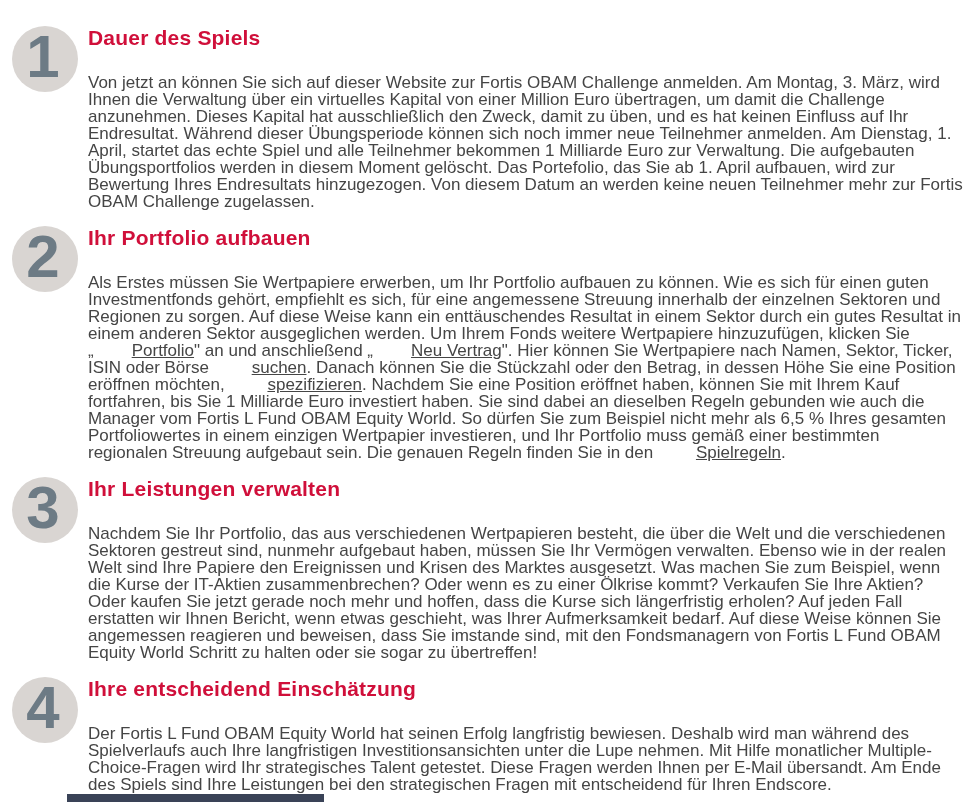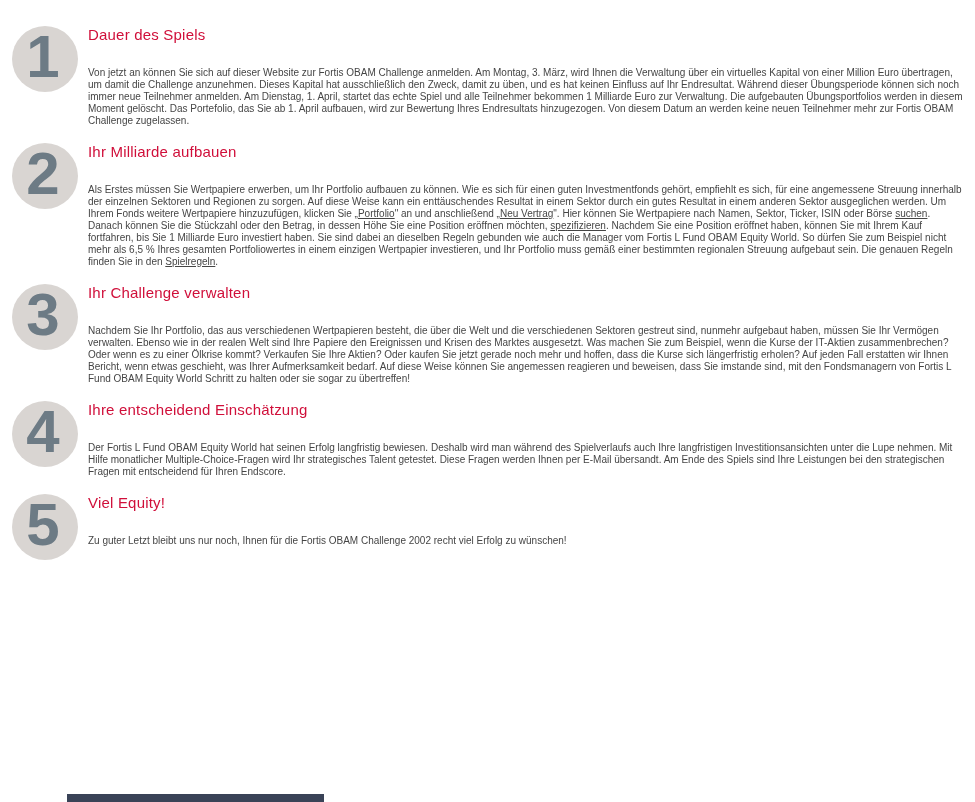--- a/index.html
+++ b/index.html
@@ -18,30 +18,30 @@
     background: var(--circle-gray, #d9d5d2);
     display: flex; align-items: center; justify-content: center;
   }
   .num {
     font-size: 60px; font-weight: bold; line-height: 1;
     color: var(--number-slate, #6d7b85);
     transform: translate(-2px, -2px);
   }
   .title {
     margin: 16px 0 0 0;
-    font-size: 15px; font-weight: normal;
+    font-size: 21px; font-weight: bold;
     color: var(--heading-red, #d00f3a);
     letter-spacing: 0.2px;
   }
   .para {
     margin: 24px 0 0 0;
-    font-size: 10px; line-height: 12px;
+    font-size: 17px; line-height: 17px;
     max-width: 875px;
   }
-  .para a { color: inherit; text-decoration: underline; cursor: pointer; }
+  .para a { color: inherit; text-decoration: underline; cursor: pointer; margin-left: 38px; }
   .footer-bar {
     position: absolute; left: 67px; top: 794px;
     width: 257px; height: 8px;
     background: var(--footer-navy, #3a4357);
   }
 </style>
 </head>
 <body>
 
 <div class="sections">
@@ -50,29 +50,29 @@
       <span class="num">1</span>
     </div>
     <h2 class="title">Dauer des Spiels</h2>
     <p class="para">Von jetzt an können Sie sich auf dieser Website zur Fortis OBAM Challenge anmelden. Am Montag, 3. März, wird Ihnen die Verwaltung über ein virtuelles Kapital von einer Million Euro übertragen, um damit die Challenge anzunehmen. Dieses Kapital hat ausschließlich den Zweck, damit zu üben, und es hat keinen Einfluss auf Ihr Endresultat. Während dieser Übungsperiode können sich noch immer neue Teilnehmer anmelden. Am Dienstag, 1. April, startet das echte Spiel und alle Teilnehmer bekommen 1 Milliarde Euro zur Verwaltung. Die aufgebauten Übungsportfolios werden in diesem Moment gelöscht. Das Portefolio, das Sie ab 1. April aufbauen, wird zur Bewertung Ihres Endresultats hinzugezogen. Von diesem Datum an werden keine neuen Teilnehmer mehr zur Fortis OBAM Challenge zugelassen.</p>
   </section>
 
   <section class="section">
     <div class="badge">
       <span class="num">2</span>
     </div>
-    <h2 class="title">Ihr Milliarde aufbauen</h2>
+    <h2 class="title">Ihr Portfolio aufbauen</h2>
     <p class="para">Als Erstes müssen Sie Wertpapiere erwerben, um Ihr Portfolio aufbauen zu können. Wie es sich für einen guten Investmentfonds gehört, empfiehlt es sich, für eine angemessene Streuung innerhalb der einzelnen Sektoren und Regionen zu sorgen. Auf diese Weise kann ein enttäuschendes Resultat in einem Sektor durch ein gutes Resultat in einem anderen Sektor ausgeglichen werden. Um Ihrem Fonds weitere Wertpapiere hinzuzufügen, klicken Sie „<a href="#">Portfolio</a>" an und anschließend „<a href="#">Neu Vertrag</a>". Hier können Sie Wertpapiere nach Namen, Sektor, Ticker, ISIN oder Börse <a href="#">suchen</a>. Danach können Sie die Stückzahl oder den Betrag, in dessen Höhe Sie eine Position eröffnen möchten, <a href="#">spezifizieren</a>. Nachdem Sie eine Position eröffnet haben, können Sie mit Ihrem Kauf fortfahren, bis Sie 1 Milliarde Euro investiert haben. Sie sind dabei an dieselben Regeln gebunden wie auch die Manager vom Fortis L Fund OBAM Equity World. So dürfen Sie zum Beispiel nicht mehr als 6,5 % Ihres gesamten Portfoliowertes in einem einzigen Wertpapier investieren, und Ihr Portfolio muss gemäß einer bestimmten regionalen Streuung aufgebaut sein. Die genauen Regeln finden Sie in den <a href="#">Spielregeln</a>.</p>
   </section>
 
   <section class="section">
     <div class="badge">
       <span class="num">3</span>
     </div>
-    <h2 class="title">Ihr Challenge verwalten</h2>
+    <h2 class="title">Ihr Leistungen verwalten</h2>
     <p class="para">Nachdem Sie Ihr Portfolio, das aus verschiedenen Wertpapieren besteht, die über die Welt und die verschiedenen Sektoren gestreut sind, nunmehr aufgebaut haben, müssen Sie Ihr Vermögen verwalten. Ebenso wie in der realen Welt sind Ihre Papiere den Ereignissen und Krisen des Marktes ausgesetzt. Was machen Sie zum Beispiel, wenn die Kurse der IT-Aktien zusammenbrechen? Oder wenn es zu einer Ölkrise kommt? Verkaufen Sie Ihre Aktien? Oder kaufen Sie jetzt gerade noch mehr und hoffen, dass die Kurse sich längerfristig erholen? Auf jeden Fall erstatten wir Ihnen Bericht, wenn etwas geschieht, was Ihrer Aufmerksamkeit bedarf. Auf diese Weise können Sie angemessen reagieren und beweisen, dass Sie imstande sind, mit den Fondsmanagern von Fortis L Fund OBAM Equity World Schritt zu halten oder sie sogar zu übertreffen!</p>
   </section>
 
   <section class="section">
     <div class="badge">
       <span class="num">4</span>
     </div>
     <h2 class="title">Ihre entscheidend Einschätzung</h2>
     <p class="para">Der Fortis L Fund OBAM Equity World hat seinen Erfolg langfristig bewiesen. Deshalb wird man während des Spielverlaufs auch Ihre langfristigen Investitionsansichten unter die Lupe nehmen. Mit Hilfe monatlicher Multiple-Choice-Fragen wird Ihr strategisches Talent getestet. Diese Fragen werden Ihnen per E-Mail übersandt. Am Ende des Spiels sind Ihre Leistungen bei den strategischen Fragen mit entscheidend für Ihren Endscore.</p>
   </section>

